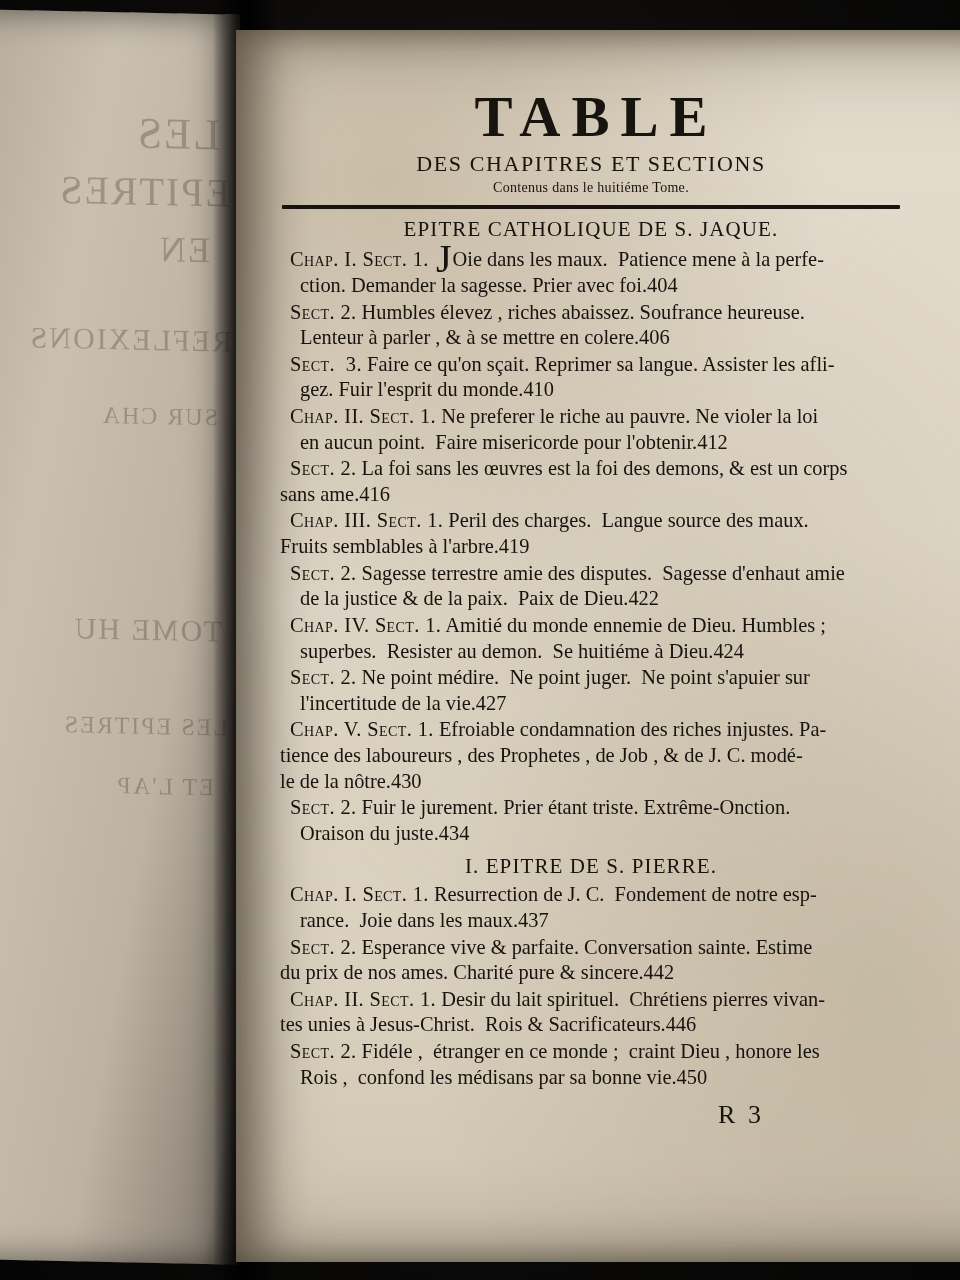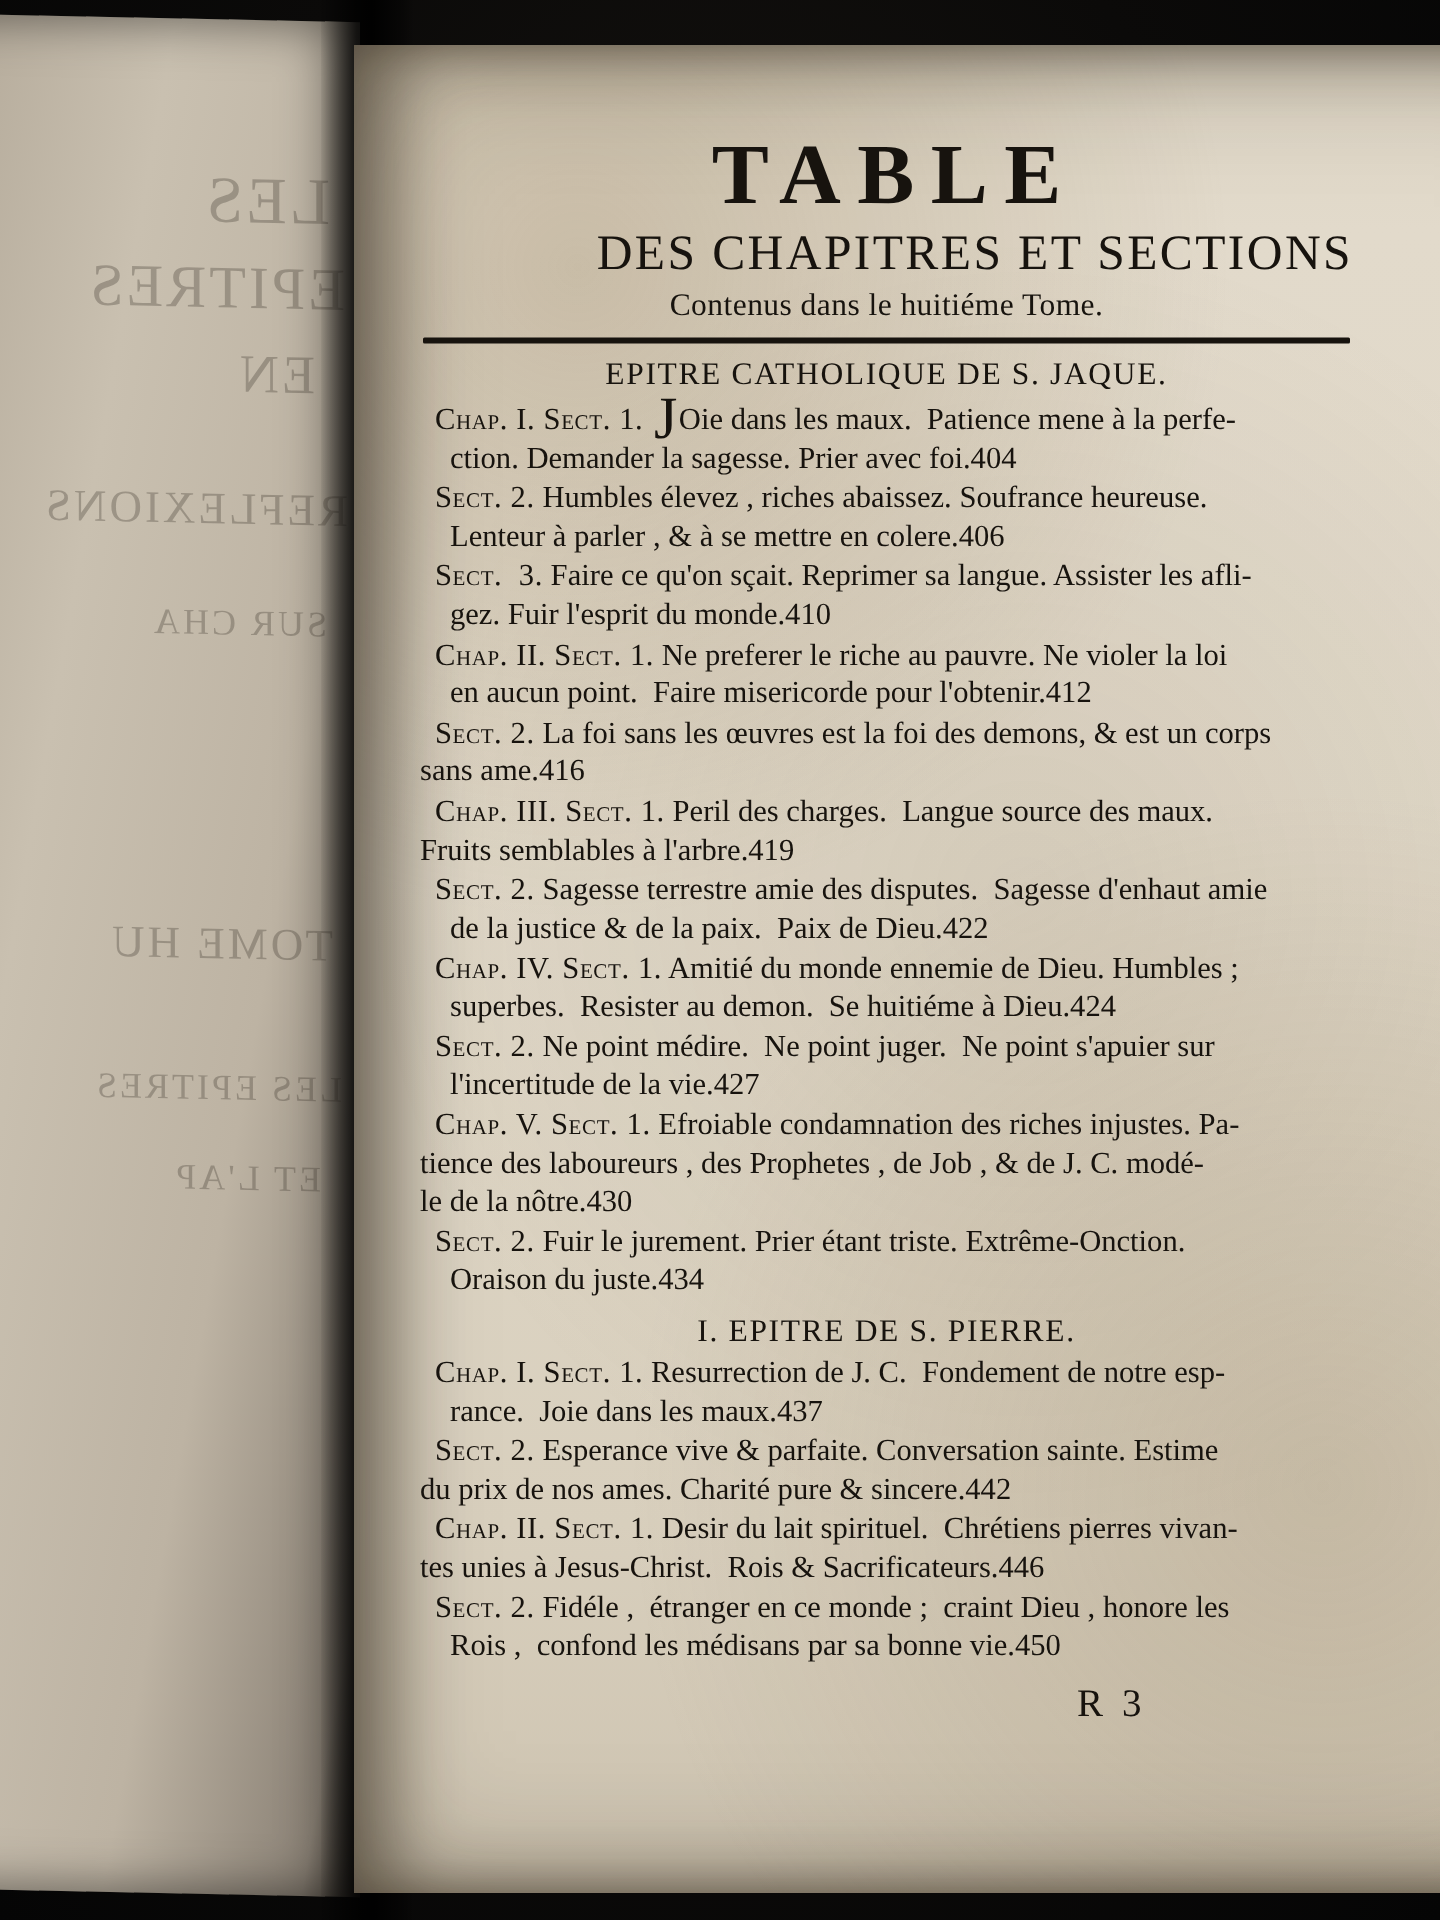--- a/index.html
+++ b/index.html
@@ -92,30 +92,30 @@
   .title {
     text-align: center;
     font-size: 57px;
     letter-spacing: 11px;
     font-weight: 700;
     line-height: 1;
     margin: 0 0 6px 0;
     text-indent: 11px;
   }
   .subtitle {
-    text-align: right;
-    font-size: 33px;
+    text-align: center;
+    font-size: 22px;
     letter-spacing: 1.6px;
     font-weight: 400;
     margin: 6px 0 2px 0;
     font-variant: small-caps;
   }
   .subtitle2 {
     text-align: center;
-    font-size: 21px;
+    font-size: 14px;
     letter-spacing: 0.3px;
     margin: 3px 0 9px 0;
   }
   .rule {
     height: 4px;
     background: #17130e;
     margin: 6px 2px 8px 2px;
     border-radius: 1px;
   }
   .section-head {

